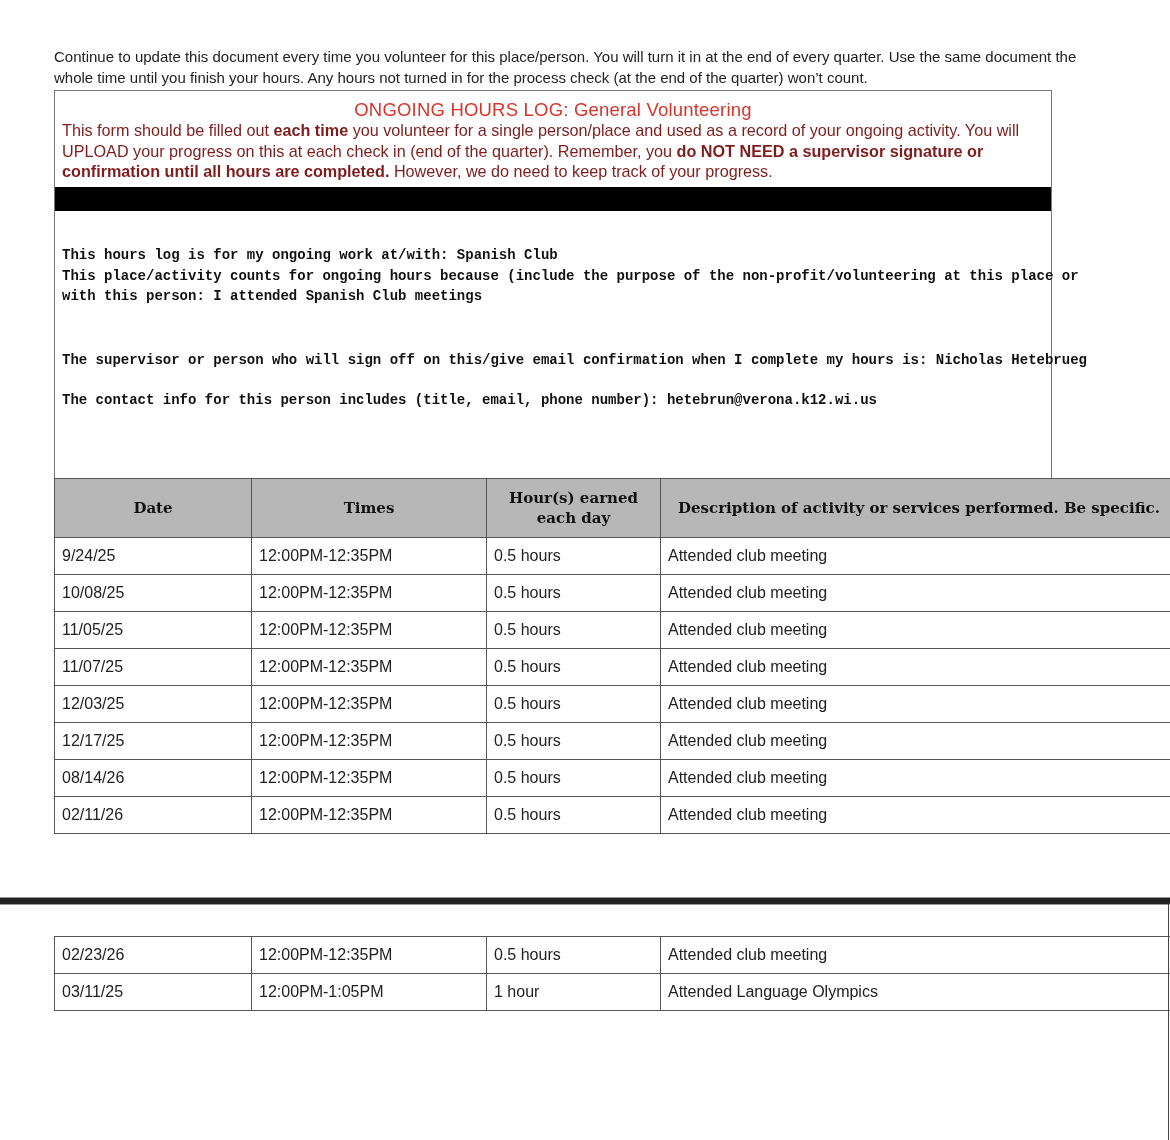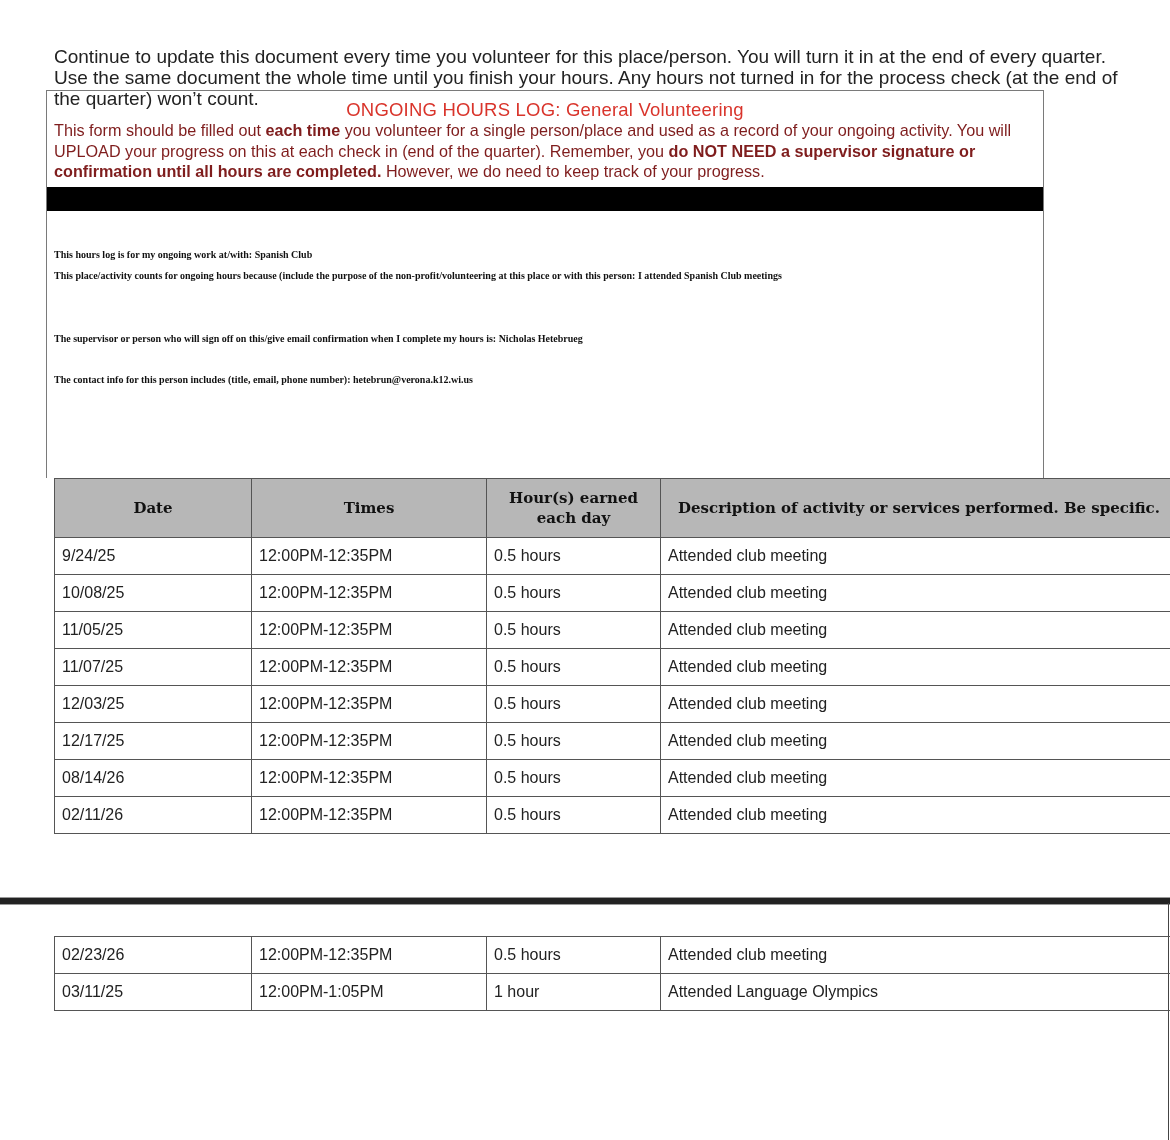--- a/index.html
+++ b/index.html
@@ -1,22 +1,22 @@
 <!DOCTYPE html>
 <html><head>
 <meta charset="utf-8">
 <style>
   html, body { margin: 0; padding: 0; background: #ffffff; }
   body { width: 1170px; height: 1140px; position: relative; overflow: hidden; font-family: "Liberation Sans", sans-serif; color: #111; }
-  .intro { position: absolute; left: 54px; top: 46px; width: 1064px; font-size: 19px; line-height: 21px; color: #222; }
-  .box { position: absolute; left: 46px; top: 90px; width: 998px; height: 388px; border: 1px solid #7a7a7a; border-bottom: none; box-sizing: border-box; }
+  .intro { position: absolute; left: 54px; top: 46px; width: 1064px; font-size: 15px; line-height: 21px; color: #222; }
+  .box { position: absolute; left: 54px; top: 90px; width: 998px; height: 388px; border: 1px solid #7a7a7a; border-bottom: none; box-sizing: border-box; }
   .box-title { text-align: center; color: #d9342b; font-size: 18.5px; line-height: 21px; margin-top: 8px; letter-spacing: 0.2px; }
   .box-text { padding: 0 8px 0 7px; font-size: 16.2px; line-height: 20.5px; color: #7f1d1d; }
   .black-bar { position: absolute; left: 0; right: 0; top: 96px; height: 24px; background: #000; }
-  .info { position: absolute; left: 7px; top: 154px; width: 1045px; font-family: Liberation Serif, serif; font-weight: bold; font-size: 10px; line-height: 20.5px; color: #111; }
+  .info { position: absolute; left: 7px; top: 154px; width: 1045px; font-family: Liberation Mono, monospace; font-weight: bold; font-size: 14px; line-height: 20.5px; color: #111; }
   .info p { margin: 0; }
   .info .gap1 { height: 43px; }
   .info .gap2 { height: 20px; }
   table.log { position: absolute; left: 54px; border-collapse: collapse; width: 1124px; table-layout: fixed; }
   table.log td, table.log th { border: 1px solid #555; font-size: 16px; padding: 0 7px; height: 36px; vertical-align: middle; }
   table.log th { background: #b7b7b7; font-family: "DejaVu Serif", serif; font-weight: bold; font-size: 15px; line-height: 20px; height: 58px; text-align: center; color: #111; }
   table.log td { color: #222; }
   .col-date { width: 197px; } .col-times { width: 235px; } .col-hours { width: 174px; }
   #table1 { top: 478px; }
   #table2 { top: 936px; }

